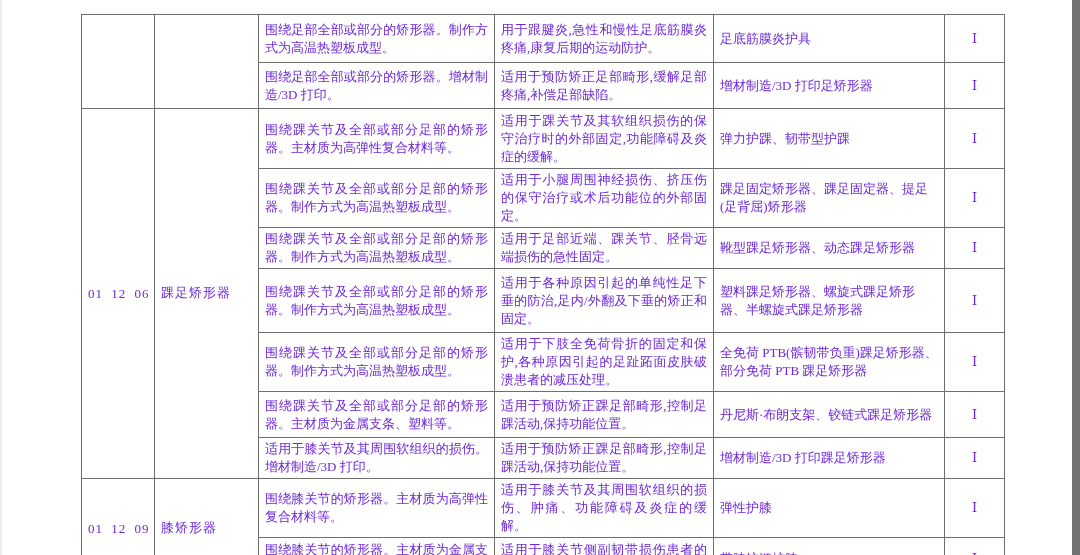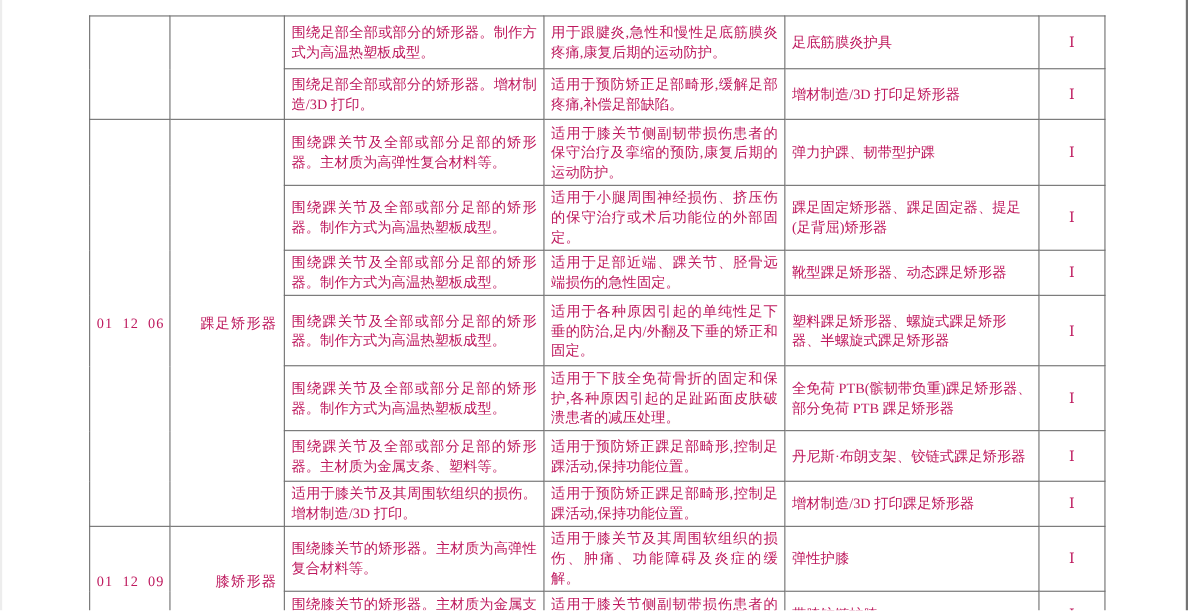--- a/index.html
+++ b/index.html
@@ -1,24 +1,24 @@
 <!DOCTYPE html>
 <html><head>
 <meta charset="utf-8">
 <style>
   html,body{margin:0;padding:0;background:#ffffff;}
   .canvas{
     position:relative;
     width:1080px;height:555px;
     background:#ffffff;
     border-left:2px solid #ededed;
-    border-right:2px solid #737373;
+    border-right:8px solid #737373;
     box-sizing:border-box;
     font-family:"Liberation Serif","DejaVu Serif",serif;
-    color:#be185d;
+    color:#6d28d9;
     overflow:hidden;
   }
   table.doc-table{
     position:absolute;
     left:79px;top:14px;
     width:923px;
     border-collapse:collapse;
     table-layout:fixed;
   }
   table.doc-table td{
@@ -30,23 +30,24 @@
     box-sizing:border-box;
     overflow:hidden;
   }
   td.col-code{
     text-align:center;
     word-spacing:4px;
     letter-spacing:1px;
     white-space:nowrap;
   }
   td.col-name{
-    text-align:right;
+    text-align:left;
     padding-left:7px;
     letter-spacing:1px;
+    font-family:Liberation Mono, monospace;
   }
   td.col-desc,td.col-ind{
     text-align:justify;
     text-justify:inter-ideograph;
   }
   td.col-prod{
     text-align:left;
     margin-left:32px;
   }
   td.col-grade{
@@ -92,21 +93,21 @@
       <td class="col-desc">围绕足部全部或部分的矫形器。增材制造/3D 打印。</td>
       <td class="col-ind">适用于预防矫正足部畸形,缓解足部疼痛,补偿足部缺陷。</td>
       <td class="col-prod">增材制造/3D 打印足矫形器</td>
       <td class="col-grade">Ⅰ</td>
     </tr>
 
     <tr class="r3">
       <td class="col-code" rowspan="7">01 12 06</td>
       <td class="col-name" rowspan="7">踝足矫形器</td>
       <td class="col-desc">围绕踝关节及全部或部分足部的矫形器。主材质为高弹性复合材料等。</td>
-      <td class="col-ind">适用于膝关节侧副韧带损伤患者的保守治疗及挛缩的预防,康复后期的运动防护。</td>
+      <td class="col-ind">适用于踝关节及其软组织损伤的保守治疗时的外部固定,功能障碍及炎症的缓解。</td>
       <td class="col-prod">弹力护踝、韧带型护踝</td>
       <td class="col-grade">Ⅰ</td>
     </tr>
     <tr class="r4">
       <td class="col-desc">围绕踝关节及全部或部分足部的矫形器。制作方式为高温热塑板成型。</td>
       <td class="col-ind">适用于小腿周围神经损伤、挤压伤的保守治疗或术后功能位的外部固定。</td>
       <td class="col-prod">踝足固定矫形器、踝足固定器、提足(足背屈)矫形器</td>
       <td class="col-grade">Ⅰ</td>
     </tr>
     <tr class="r5">

